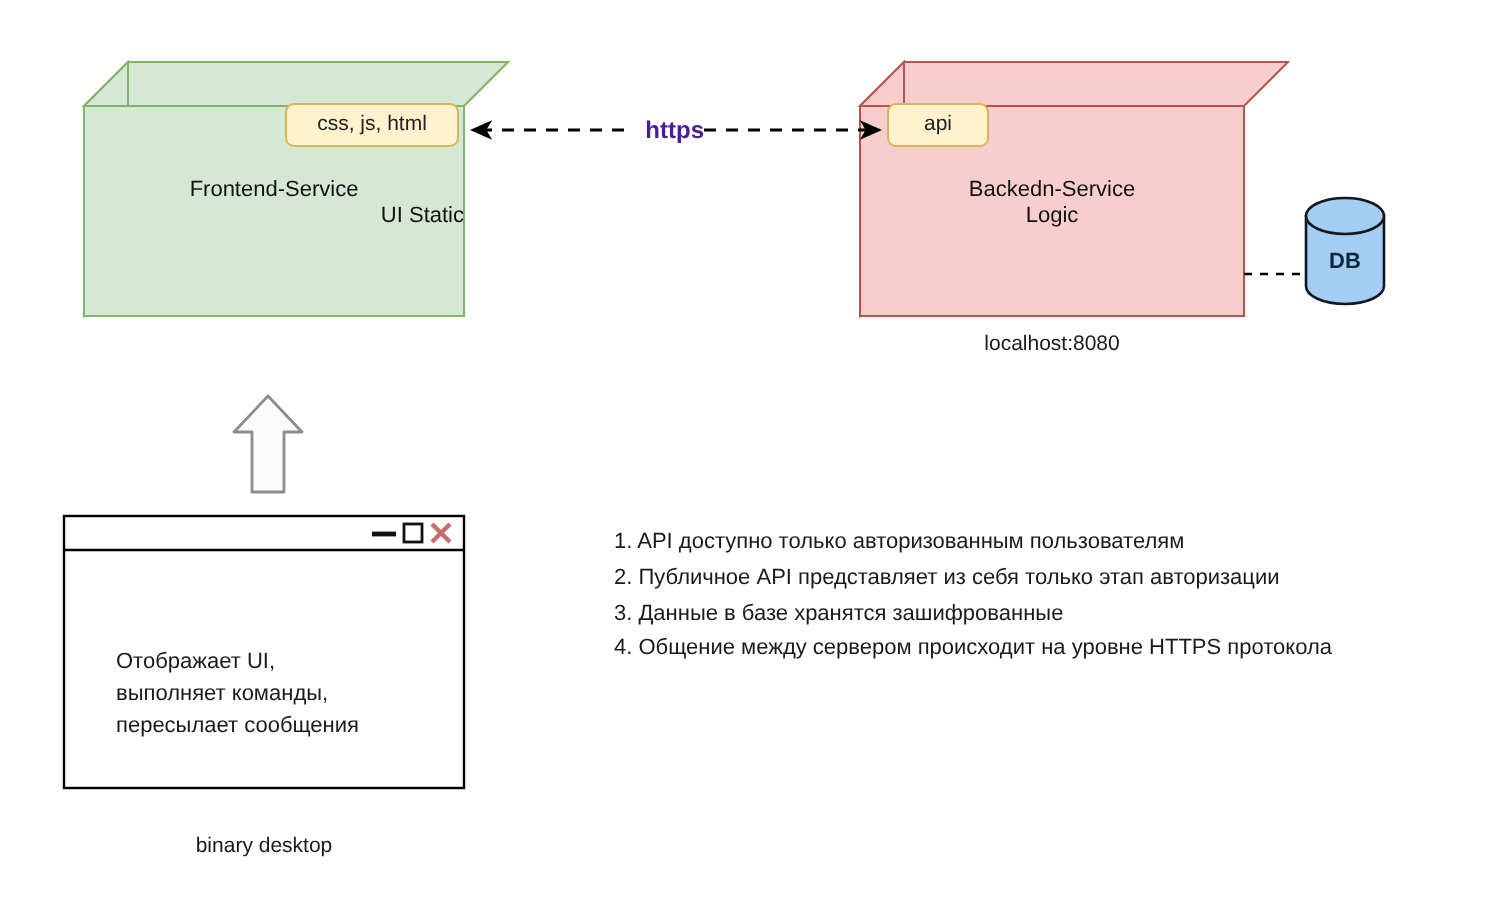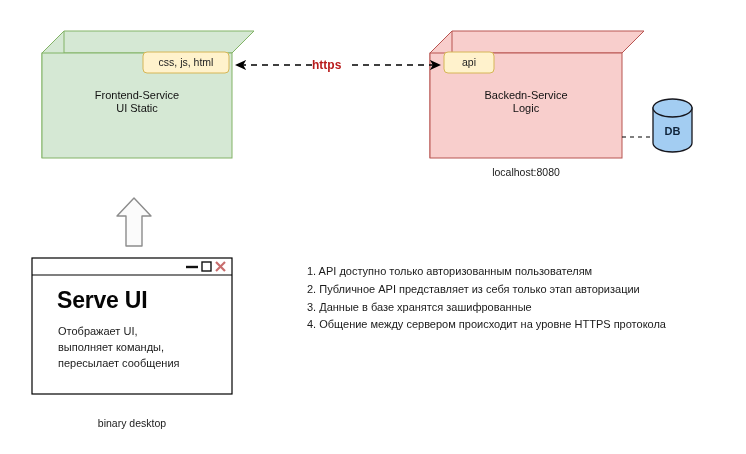--- a/index.html
+++ b/index.html
@@ -52,22 +52,22 @@
   }
   .db-label {
     font-size: 11px;
     font-weight: bold;
     color: #10243a;
     text-align: center;
   }
   .link-label {
     font-size: 12px;
     font-weight: bold;
-    color: #b91c1c;
-    text-align: left;
+    color: #4c1d95;
+    text-align: right;
   }
   .win-heading {
     font-size: 23px;
     font-weight: bold;
     color: #050505;
     letter-spacing: -0.2px;
   }
   .win-body {
     font-size: 11px;
     color: #1a1a1a;
@@ -148,35 +148,34 @@
         <line x1="216" y1="262" x2="225" y2="271" stroke="#c86d6d" stroke-width="2.2"></line>
         <line x1="225" y1="262" x2="216" y2="271" stroke="#c86d6d" stroke-width="2.2"></line>
       </g>
     </g>
 
   </svg>
 
   <div class="txt note-label" style="left:143px; top:56px; width:86px;">css, js, html</div>
 
   <div class="txt box-title" style="left:42px; top:89px; width:190px;">Frontend-Service</div>
-  <div class="txt box-title" style="left:42px; top:102px; width:190px;">UI Static</div>
+  <div class="txt box-title" style="left:42px; top:102px; width:190px;text-align:right;">UI Static</div>
 
 
   <div class="txt note-label" style="left:444px; top:56px; width:50px;">api</div>
 
   <div class="txt box-title" style="left:430px; top:89px; width:192px;">Backedn-Service</div>
   <div class="txt box-title" style="left:430px; top:102px; width:192px;">Logic</div>
 
   <div class="txt host-label" style="left:430px; top:166px; width:192px;text-align:center;">localhost:8080</div>
 
   <div class="txt db-label" style="left:653px; top:125px; width:39px;">DB</div>
 
   <div class="txt link-label" style="left:312px; top:58px; width:40px;">https</div>
 
-  <div class="txt win-heading" style="left:57px; top:287px;">Serve UI</div>
 
   <div class="txt win-body" style="left:58px; top:324px;">Отображает UI,</div>
   <div class="txt win-body" style="left:58px; top:340px;">выполняет команды,</div>
   <div class="txt win-body" style="left:58px; top:356px;">пересылает сообщения</div>
 
   <div class="txt caption" style="left:32px; top:417px; width:200px;">binary desktop</div>
 
   <div class="notes-list">
     <div class="note-row">1. API доступно только авторизованным пользователям</div>
     <div class="note-row">2. Публичное API представляет из себя только этап авторизации</div>

